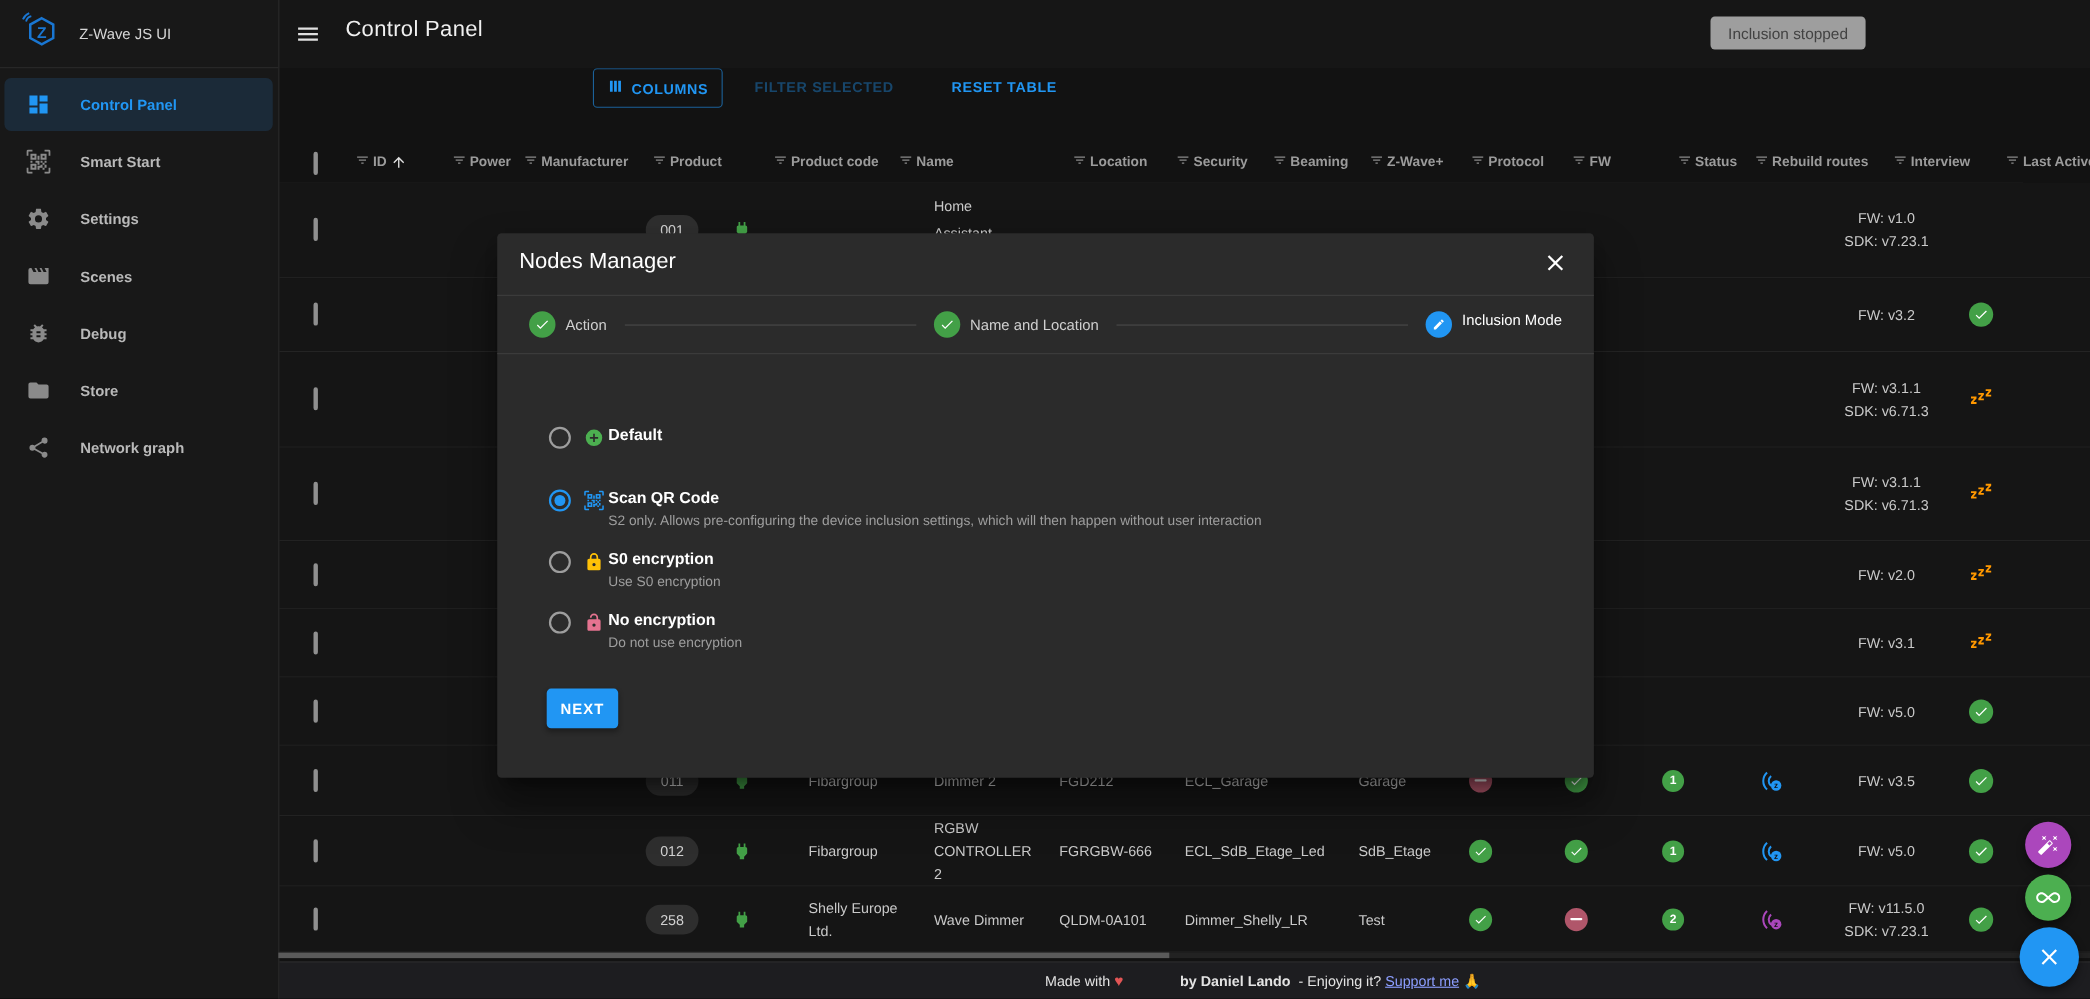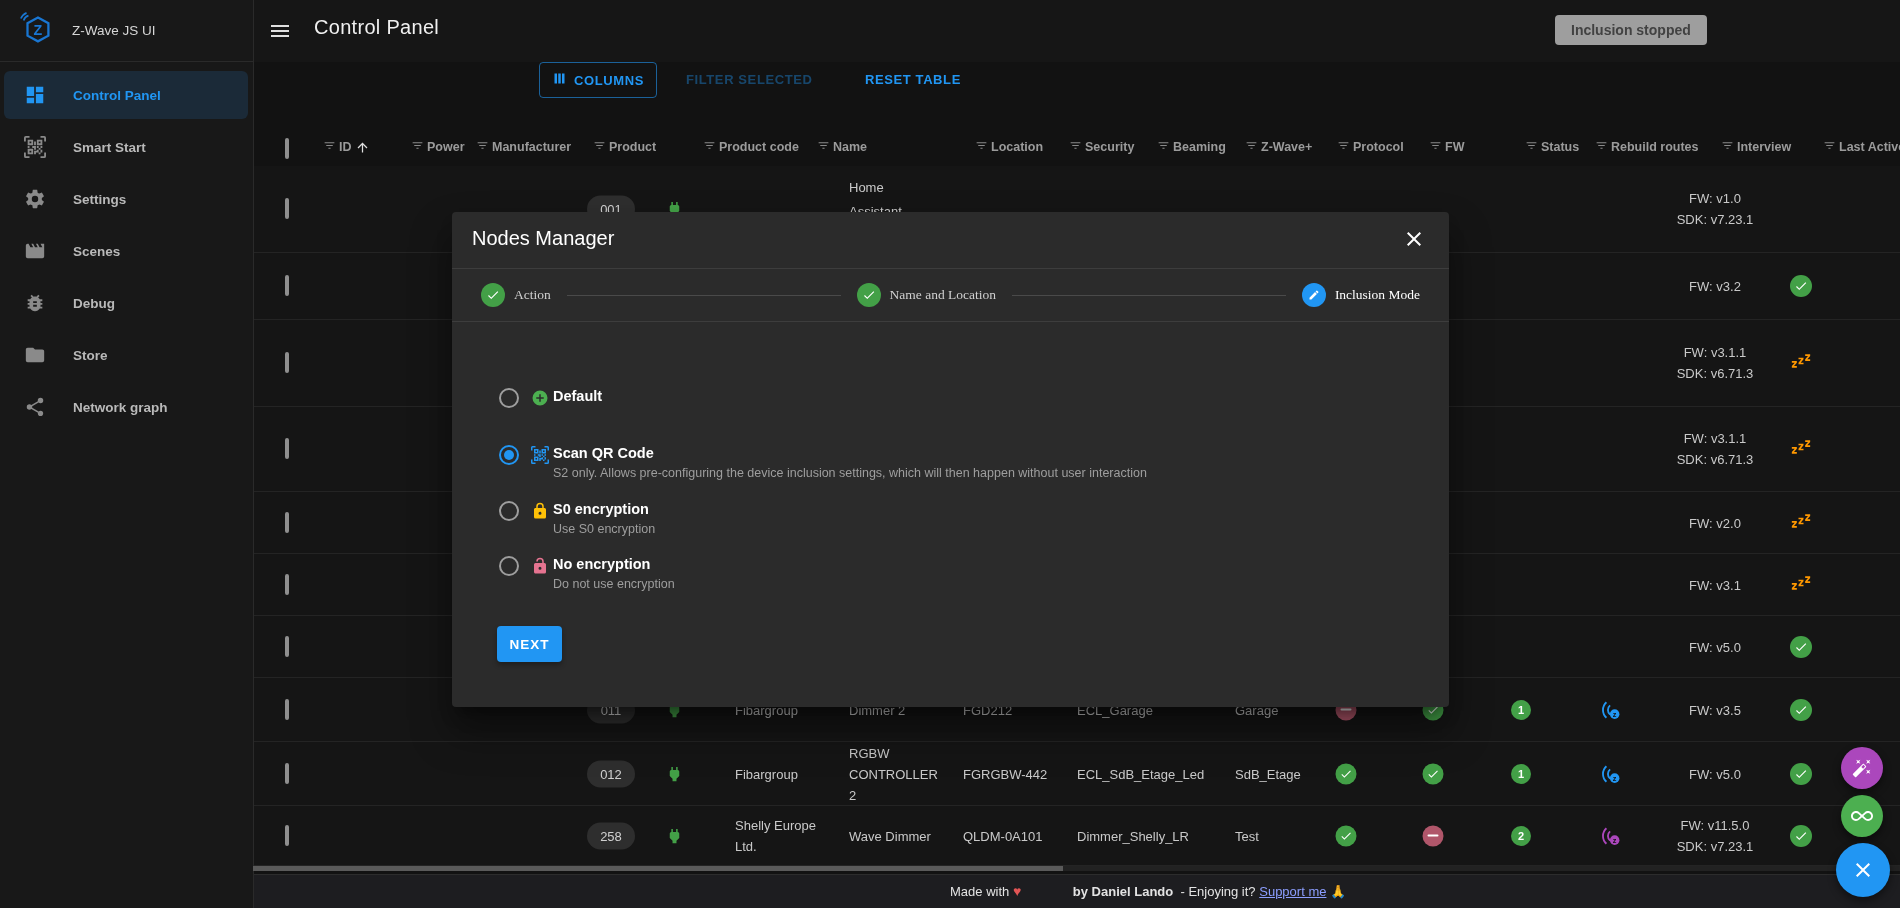--- a/index.html
+++ b/index.html
@@ -14,21 +14,21 @@
   .sitem{left:4px;width:244px;height:48px;border-radius:6px;display:flex;align-items:center;cursor:pointer;}
   .sitem .sicon{width:24px;margin-left:20px;display:flex;}
   .sitem .slabel{margin-left:25px;font-size:13.5px;font-weight:bold;color:#b9b9b9;}
   .sitem.active{background:#1b2a38;}
   .sitem.active .slabel{color:#2196f3;}
   
   #appbar{left:253px;top:0;width:1647px;height:62px;background:#161616;z-index:4;}
   #hamburger{left:15px;top:19px;cursor:pointer;}
   #pagetitle{left:61px;top:16px;font-size:20px;color:#f0f0f0;font-weight:500;letter-spacing:.3px;}
   #chip{left:1302px;top:15px;height:30px;padding:0 16px;background:#9e9e9e;border-radius:4px;
-        display:flex;align-items:center;font-size:14px;color:#424242;cursor:pointer;font-weight:bold;}
+        display:flex;align-items:center;font-size:14px;color:#424242;cursor:pointer;}
   
   #searchbox{left:282px;top:60px;width:246px;height:38px;border:1px solid #515151;border-radius:4px;
              display:flex;align-items:center;z-index:1;}
   #searchbox input{background:transparent;border:none;outline:none;color:#bbb;font-size:14px;width:180px;
              font-family:"Liberation Sans",sans-serif;}
   #searchbox .mg{margin:0 8px 0 12px;display:flex;}
   .tbtn{top:62px;height:34px;display:flex;align-items:center;gap:7px;font-size:13px;font-weight:bold;
         letter-spacing:.6px;color:#2196f3;cursor:pointer;}
   #btn-columns{left:539px;border:1px solid rgba(33,150,243,.6);border-radius:4px;padding:0 12px;}
   #btn-filter{left:686px;color:rgba(33,150,243,.4);}
@@ -45,21 +45,21 @@
   .cc{border-radius:50%;display:flex;align-items:center;justify-content:center;}
   #hscroll{left:253px;top:866px;width:1647px;height:5px;background:#222;z-index:6;}
   #hthumb{left:0;top:0;width:810px;height:5px;background:#5a5a5a;cursor:pointer;}
   
   #modal{left:452px;top:212px;width:997px;height:495px;background:#2b2b2b;border-radius:4px;z-index:20;
          box-shadow:0 11px 15px -7px rgba(0,0,0,.5),0 24px 38px 3px rgba(0,0,0,.35);}
   #mtitle{left:20px;top:15px;font-size:20px;font-weight:500;color:#fff;}
   #mclose{left:950px;top:15px;cursor:pointer;display:flex;}
   #mheadline{left:0;top:56px;width:997px;border-bottom:1px solid #3d3d3d;}
   #stepper{left:0;top:57px;width:997px;height:53px;display:flex;align-items:center;padding:0 29px;
-           box-sizing:border-box;border-bottom:1px solid #3d3d3d;font-family:Liberation Serif, serif;}
+           box-sizing:border-box;border-bottom:1px solid #3d3d3d;}
   .stepc{width:24px;height:24px;border-radius:50%;display:flex;align-items:center;justify-content:center;flex:none;}
   .steplabel{margin-left:9px;font-size:13.5px;color:#cfcfcf;white-space:nowrap;}
   .steplabel.on{color:#fff;font-weight:500;}
   .stepline{flex:1;height:1px;background:#4a4a4a;margin:0 16px;}
   .opt{left:0;width:900px;height:46px;cursor:pointer;}
   .radio{position:absolute;left:47px;top:0;width:16px;height:16px;border-radius:50%;border:2px solid #9e9e9e;}
   .radio.sel{border-color:#2196f3;}
   .radio.sel::after{content:'';position:absolute;inset:3px;border-radius:50%;background:#2196f3;}
   .opticon{position:absolute;left:79px;top:1px;display:flex;}
   .optitle{position:absolute;left:101px;top:0;font-size:14.5px;font-weight:bold;color:#fff;}
@@ -368,21 +368,21 @@
       <div class="abs row" style="top: 742px; height: 63px;">
         <span class="abs" style="left:32px;top:50%;transform:translateY(-50%)"><span class="cb"></span></span>
         <span class="abs pill" style="left:358px;top:50%;transform:translate(-50%,-50%)">012</span>
         <span class="abs" style="left:412px;top:50%;transform:translateY(-50%);display:flex">
           <svg width="19" height="19" viewBox="0 0 24 24">
             <path fill="#43a047" d="M16,7V3H14V7H10V3H8V7C6.9,7 6,7.9 6,9V14.5L9.5,18V21H14.5V18L18,14.5V9C18,7.9 17.1,7 16,7Z"></path>
           </svg>
         </span>
         <span class="abs tcell" style="left:482px;width:108px;white-space:normal;top:50%;transform:translateY(-50%)">Fibargroup</span>
         <span class="abs tcell" style="left:596px;width:108px;white-space:normal;top:50%;transform:translateY(-50%)">RGBW<br>CONTROLLER<br>2</span>
-        <span class="abs tcell" style="left:710px;top:50%;transform:translateY(-50%)">FGRGBW-442</span>
+        <span class="abs tcell" style="left:710px;top:50%;transform:translateY(-50%)">FGRGBW-666</span>
         <span class="abs tcell" style="left:824px;top:50%;transform:translateY(-50%)">ECL_SdB_Etage_Led</span>
         <span class="abs tcell" style="left:982px;top:50%;transform:translateY(-50%)">SdB_Etage</span>
         <span class="abs" style="left:1093px;top:50%;transform:translate(-50%,-50%);display:flex">
           <span class="cc" style="width:21px;height:21px;background:#43a047">
             <svg width="13" height="13" viewBox="0 0 24 24">
               <path fill="#fff" d="M21,7L9,19L3.5,13.5L4.91,12.09L9,16.17L19.59,5.59L21,7Z"></path>
             </svg>
           </span>
         </span>
         <span class="abs" style="left:1180px;top:50%;transform:translate(-50%,-50%);display:flex">
@@ -568,21 +568,21 @@
         <span class="stepline"></span>
         <span style="display:flex;align-items:center">
           <span class="stepc" style="background:#43a047">
             <svg width="14" height="14" viewBox="0 0 24 24">
               <path fill="#fff" d="M21,7L9,19L3.5,13.5L4.91,12.09L9,16.17L19.59,5.59L21,7Z"></path>
             </svg>
           </span>
           <span class="steplabel">Name and Location</span>
         </span>
         <span class="stepline"></span>
-        <span style="display:flex;align-items:center">
+        <span style="display:flex;align-items:flex-start">
           <span class="stepc" style="background:#2196f3">
             <svg width="12" height="12" viewBox="0 0 24 24">
               <path fill="#fff" d="M20.71,7.04C21.1,6.65 21.1,6 20.71,5.63L18.37,3.29C18,2.9 17.35,2.9 16.96,3.29L15.12,5.12L18.87,8.87M3,17.25V21H6.75L17.81,9.93L14.06,6.18L3,17.25Z"></path>
             </svg>
           </span>
           <span class="steplabel on">Inclusion Mode</span>
         </span>
       </div>
     <div id="opts">
         <div class="abs opt" style="top: 176px;">

